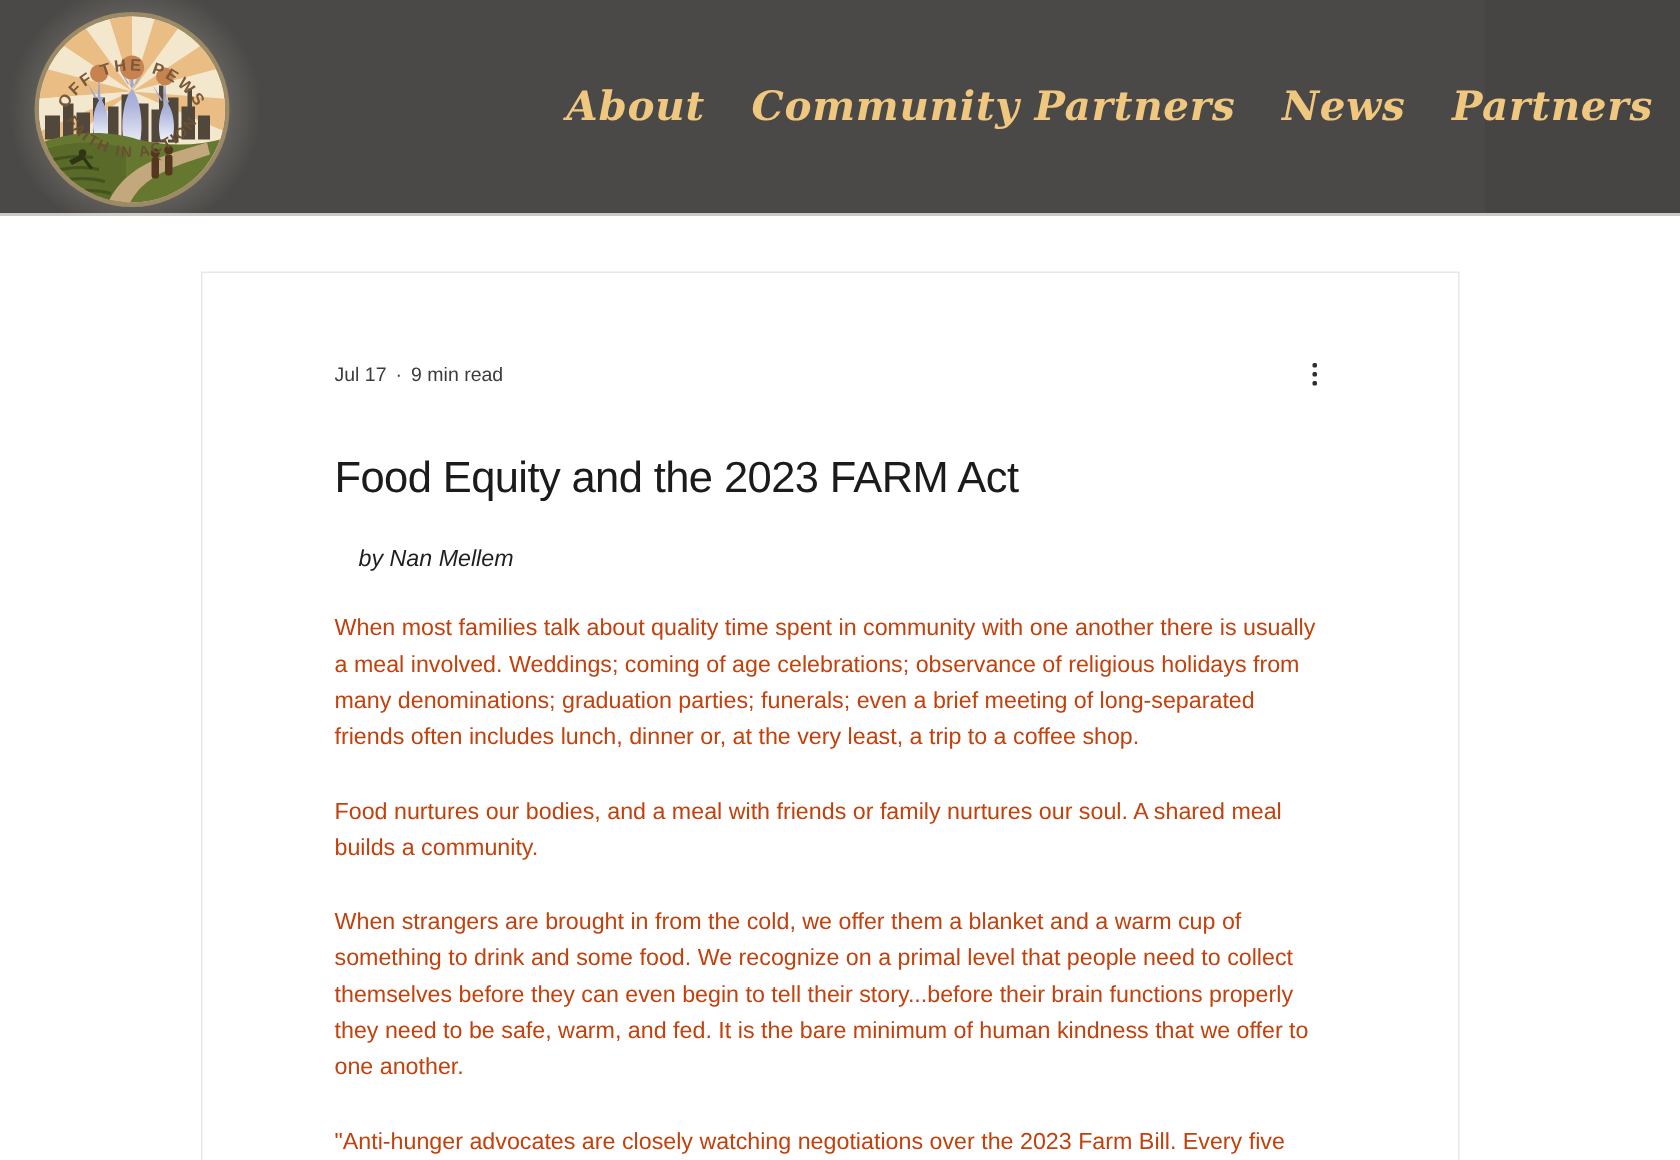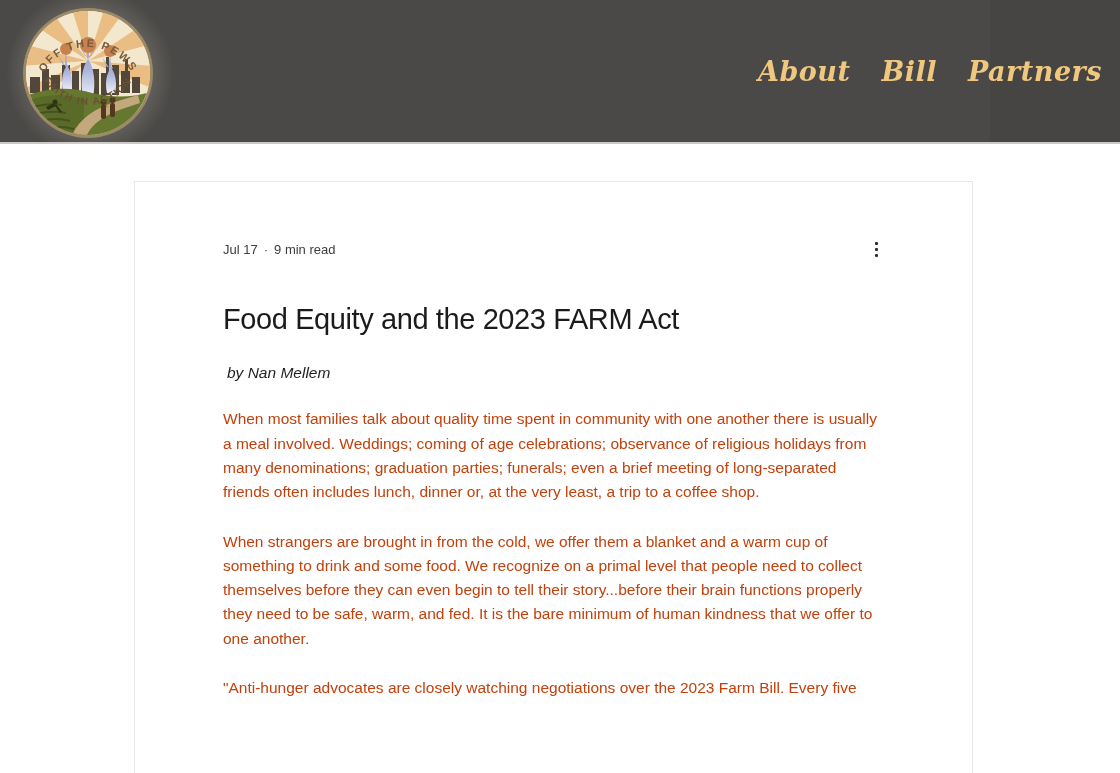--- a/index.html
+++ b/index.html
@@ -103,21 +103,21 @@
   }
   .post-title {
     margin: 42px 0 10px 0;
     font-size: 29px;
     font-weight: 400;
     letter-spacing: -0.4px;
     color: #1b1b1b;
     line-height: 1.15;
   }
   .byline {
-    margin: 28px 0 0 4px;
+    margin: 28px 0 0 16px;
     font-style: italic;
     font-size: 15.5px;
     color: #1f1f1f;
   }
   .para {
     margin: 25px 0 0 0;
     font-size: 15.5px;
     line-height: 24.3px;
     color: #c2410c;
     max-width: 663px;
@@ -222,21 +222,22 @@
       <textPath href="#arcTop" startOffset="50%" text-anchor="middle">OFF THE PEWS</textPath>
     </text>
     <text font-family="Liberation Sans, sans-serif" font-size="10" font-weight="bold" fill="#6b4f33" letter-spacing="1.5">
       <textPath href="#arcBottom" startOffset="50%" text-anchor="middle">FAITH IN ACTION</textPath>
     </text>
   </svg>
 
   <nav class="main-nav">
 
     <a class="nav-link">About</a>
-    <a class="nav-link">Bill</a>
+    <a class="nav-link">Community Partners</a>
+    <a class="nav-link">News</a>
     <a class="nav-link">Partners</a>
   </nav>
 </div>
 
 <div class="post-card">
   <div class="post-inner">
 
     <div class="meta-row">
       <div class="meta-left">
         <span>Jul 17</span>
@@ -248,17 +249,18 @@
           <i></i>
           <i></i>
       </div>
     </div>
 
     <h1 class="post-title">Food Equity and the 2023 FARM Act</h1>
 
     <div class="byline">by Nan Mellem</div>
 
     <p class="para">When most families talk about quality time spent in community with one another there is usually a meal involved. Weddings; coming of age celebrations; observance of religious holidays from many denominations; graduation parties; funerals; even a brief meeting of long-separated friends often includes lunch, dinner or, at the very least, a trip to a coffee shop.</p>
+    <p class="para">Food nurtures our bodies, and a meal with friends or family nurtures our soul. A shared meal builds a community.</p>
     <p class="para">When strangers are brought in from the cold, we offer them a blanket and a warm cup of something to drink and some food. We recognize on a primal level that people need to collect themselves before they can even begin to tell their story...before their brain functions properly they need to be safe, warm, and fed. It is the bare minimum of human kindness that we offer to one another.</p>
     <p class="para">"Anti-hunger advocates are closely watching negotiations over the 2023 Farm Bill. Every five</p>
 
   </div>
 </div>
 
 </body></html>

